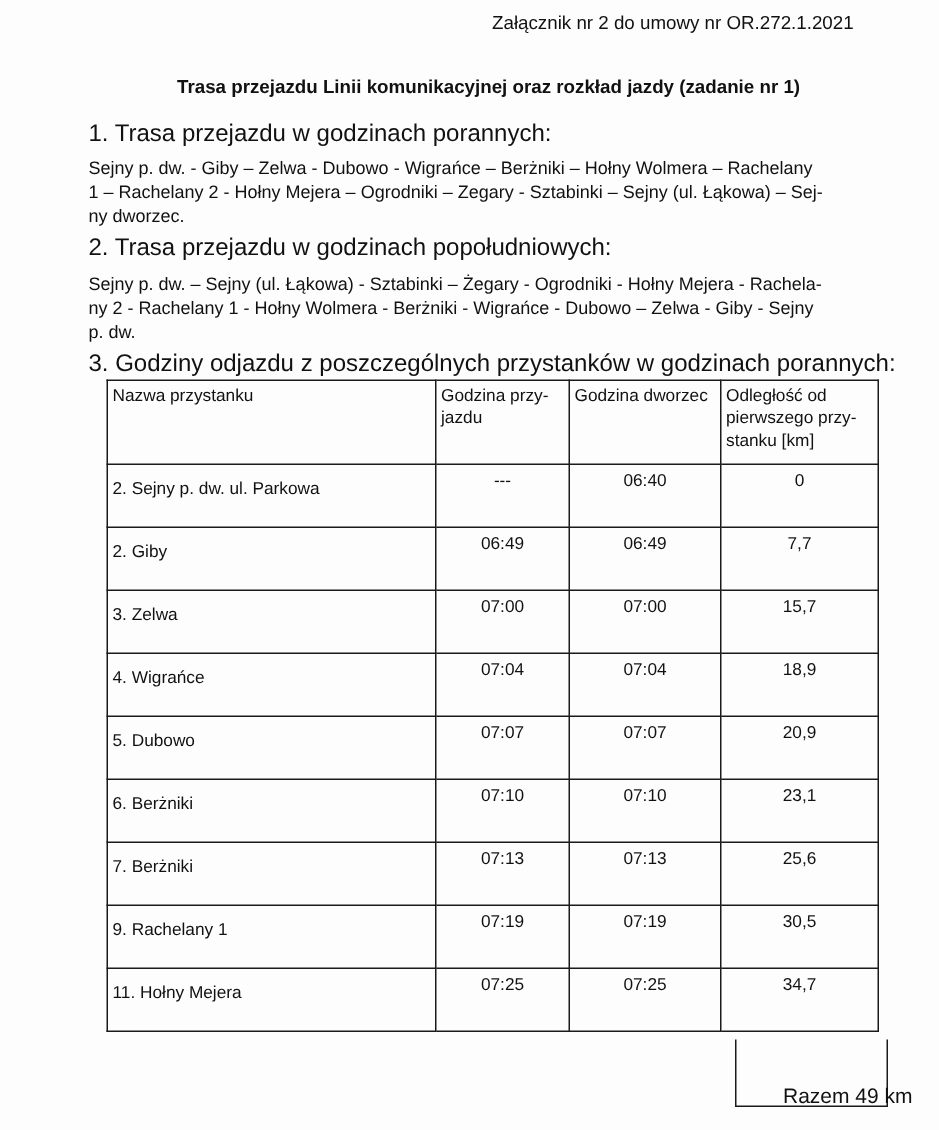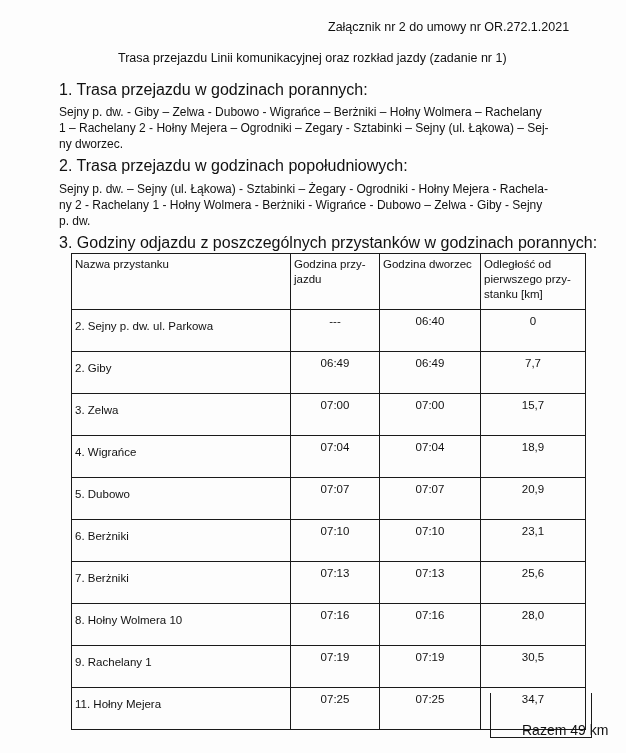--- a/index.html
+++ b/index.html
@@ -12,29 +12,29 @@
       height: 753px;
       position: relative;
       overflow: hidden;
       font-family: "Liberation Sans", "DejaVu Sans", sans-serif;
       color: #111;
       font-size: 12px;
     }
     .annex {
       position: absolute;
       left: 328px;
-      top: 20px;
+      top: 8px;
       font-size: 12.5px;
       white-space: nowrap;
     }
     .title {
       position: absolute;
       left: 118px;
       top: 51px;
-      font-weight: normal;
+      font-weight: bold;
       font-size: 12.5px;
       white-space: nowrap;
     }
     .section-heading {
       position: absolute;
       left: 59px;
       font-size: 16px;
       white-space: nowrap;
     }
     .route {
@@ -176,26 +176,20 @@
         <td class="num">07:10</td>
         <td class="num">23,1</td>
       </tr>
       <tr>
         <td class="name">7. Berżniki</td>
         <td class="num">07:13</td>
         <td class="num">07:13</td>
         <td class="num">25,6</td>
       </tr>
       <tr>
-        <td class="name">8.  Hołny Wolmera 10</td>
-        <td class="num">07:16</td>
-        <td class="num">07:16</td>
-        <td class="num">28,0</td>
-      </tr>
-      <tr>
         <td class="name">9. Rachelany 1</td>
         <td class="num">07:19</td>
         <td class="num">07:19</td>
         <td class="num">30,5</td>
       </tr>
       <tr>
         <td class="name">11. Hołny Mejera</td>
         <td class="num">07:25</td>
         <td class="num">07:25</td>
         <td class="num">34,7</td>

